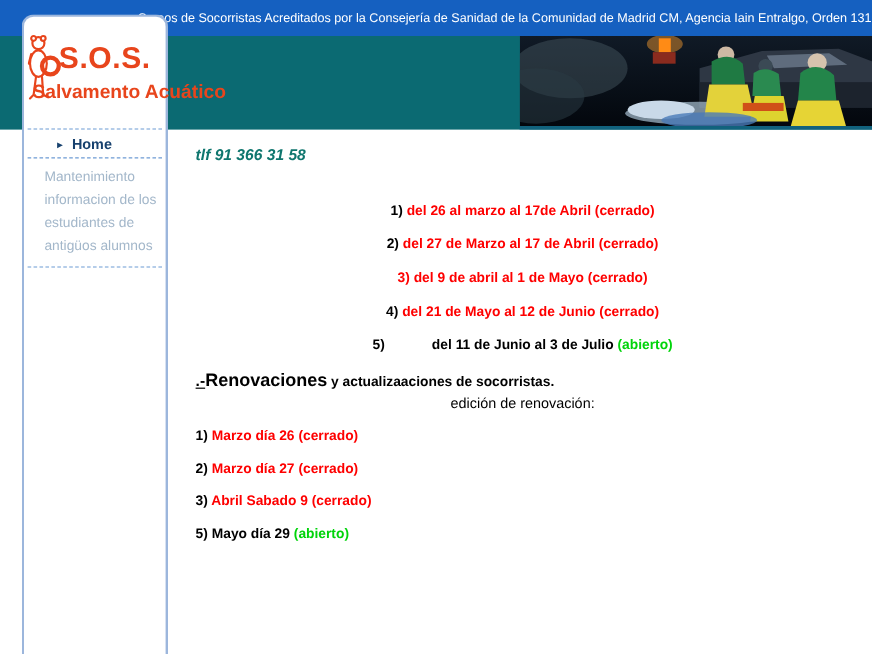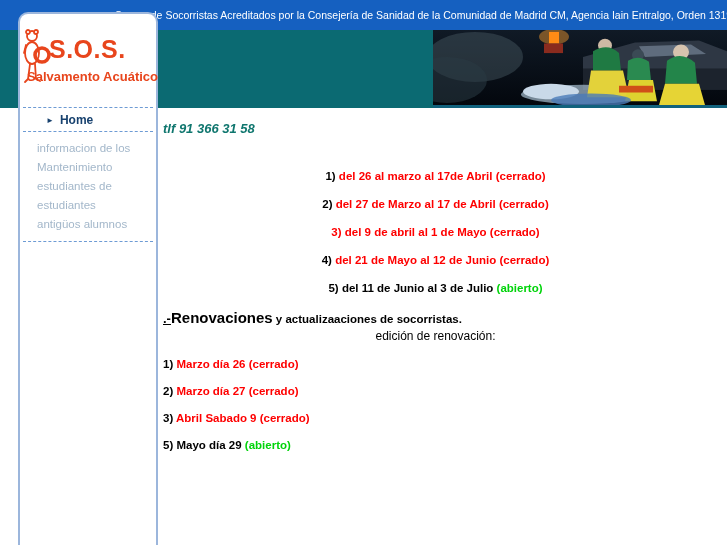--- a/index.html
+++ b/index.html
@@ -18,33 +18,33 @@
   
   .teal-band { position:absolute; left:0; top:30px; width:727px; height:78px; background:#0b6a72; }
   
   .photo {
     position:absolute; left:433px; top:30px; width:294px; height:78px;
     border-bottom:3px solid #11627d; overflow:hidden;
   }
   .photo svg { display:block; width:100%; height:100%; }
   
   .sidebar {
-    position:absolute; left:18px; top:12px; width:140px; height:533px;
+    position:absolute; left:18px; top:12px; width:122px; height:533px;
     background:#ffffff; border:2px solid #9cb6dc; border-bottom:none;
     border-radius:10px 10px 0 0; z-index:5;
   }
   .logo-link { display:block; position:relative; height:93px; text-decoration:none; }
   .mascot { position:absolute; left:3px; top:15px; width:28px; height:60px; }
   .logo-sos {
     position:absolute; left:29px; top:21px;
     font-size:25px; font-weight:bold; color:#e8451c; letter-spacing:0.5px;
   }
   .logo-sub {
     position:absolute; left:7px; top:55px;
-    font-size:13px; font-weight:bold; color:#e8451c; white-space:nowrap;
+    font-size:16px; font-weight:bold; color:#e8451c; white-space:nowrap;
   }
   .sep { border-top:1px dashed #6d9bd4; margin:0 3px; }
   .home-row {
     padding:5px 0 4px 26px; font-size:12px; font-weight:bold; color:#17416e; cursor:pointer;
   }
   .home-arrow { font-size:8px; margin-right:6px; position:relative; top:-1px; }
   .menu-list { padding:7px 0 7px 17px; }
   .menu-item { font-size:11.5px; color:#a3b7ca; line-height:19px; cursor:pointer; white-space:nowrap; }
   
   .content { position:absolute; left:163px; top:121px; width:545px; }
@@ -133,39 +133,38 @@
       </svg>
       <span class="logo-sos">S.O.S.</span>
       <span class="logo-sub">Salvamento Acuático</span>
     </a>
     <div class="sep"></div>
     <div class="home-row">
       <span class="home-arrow">►</span><span>Home</span>
     </div>
     <div class="sep"></div>
     <div class="menu-list">
+      <div class="menu-item">Mantenimiento</div>
       <div class="menu-item">informacion de los</div>
-      <div class="menu-item">Mantenimiento</div>
       <div class="menu-item">estudiantes de</div>
-      <div class="menu-item">estudiantes</div>
       <div class="menu-item">antigüos alumnos</div>
     </div>
     <div class="sep"></div>
   </div>
 
   <div class="content">
     <div class="phone">tlf 91 366 31 58</div>
 
 
     <div class="course-items">
       <div class="item"><span style="color: rgb(0, 0, 0);">1)</span><span style="color: rgb(254, 0, 0);"> del 26 al marzo al 17de Abril </span><span style="color: rgb(254, 0, 0);">(cerrado)</span></div>
       <div class="item"><span style="color: rgb(0, 0, 0);">2)</span><span style="color: rgb(254, 0, 0);"> del 27 de Marzo al 17 de Abril </span><span style="color: rgb(254, 0, 0);">(cerrado)</span></div>
       <div class="item"><span style="color: rgb(254, 0, 0);">3)</span><span style="color: rgb(254, 0, 0);"> del 9 de abril al 1 de Mayo </span><span style="color: rgb(254, 0, 0);">(cerrado)</span></div>
       <div class="item"><span style="color: rgb(0, 0, 0);">4)</span><span style="color: rgb(254, 0, 0);"> del 21 de Mayo al 12 de Junio </span><span style="color: rgb(254, 0, 0);">(cerrado)</span></div>
-      <div class="item"><span style="color: rgb(0, 0, 0);">5)</span><span style="color: rgb(0, 0, 0);"> del 11 de Junio al 3 de Julio </span><span style="color: rgb(0, 212, 10);">(abierto)</span></div>
+      <div class="item"><span style="color: rgb(0, 0, 0);">5)</span><span style="color: rgb(0, 0, 0); padding-left: 36px;"> del 11 de Junio al 3 de Julio </span><span style="color: rgb(0, 212, 10);">(abierto)</span></div>
     </div>
 
     <div class="renov-heading"><span class="prefix u">.-</span><span class="title">Renovaciones</span><span class="suffix"> y actualizaaciones de socorristas.</span></div>
     <div class="renov-sub">edición de renovación:</div>
 
     <div class="renov-items">
       <div class="item"><span style="color: rgb(0, 0, 0);">1)</span><span style="color: rgb(254, 0, 0);"> Marzo día 26 </span><span style="color: rgb(254, 0, 0);">(cerrado)</span></div>
       <div class="item"><span style="color: rgb(0, 0, 0);">2)</span><span style="color: rgb(254, 0, 0);"> Marzo día 27 </span><span style="color: rgb(254, 0, 0);">(cerrado)</span></div>
       <div class="item"><span style="color: rgb(0, 0, 0);">3)</span><span style="color: rgb(254, 0, 0);"> Abril Sabado 9 </span><span style="color: rgb(254, 0, 0);">(cerrado)</span></div>
       <div class="item"><span style="color: rgb(0, 0, 0);">5)</span><span style="color: rgb(0, 0, 0);"> Mayo día 29 </span><span style="color: rgb(0, 212, 10);">(abierto)</span></div>

